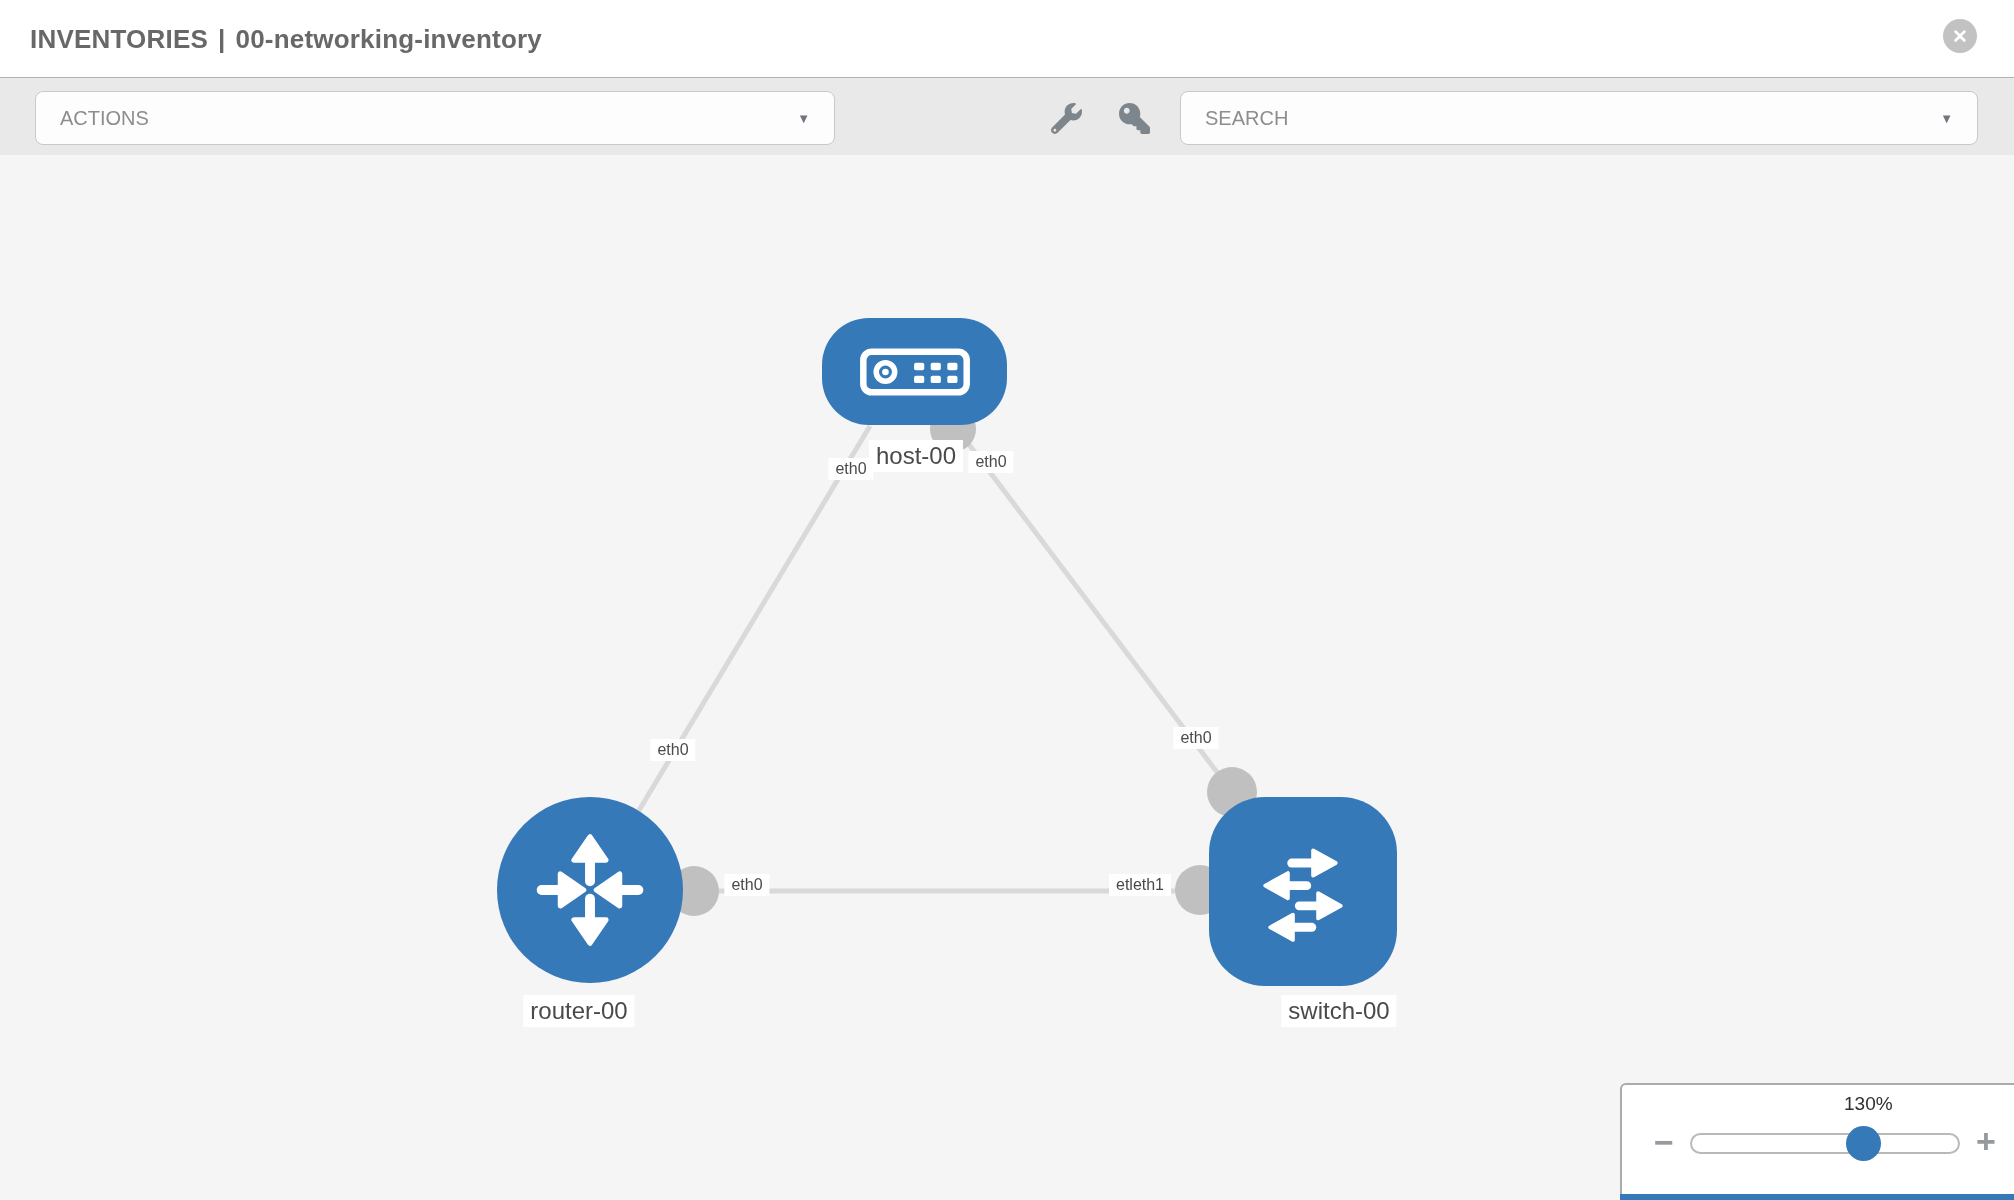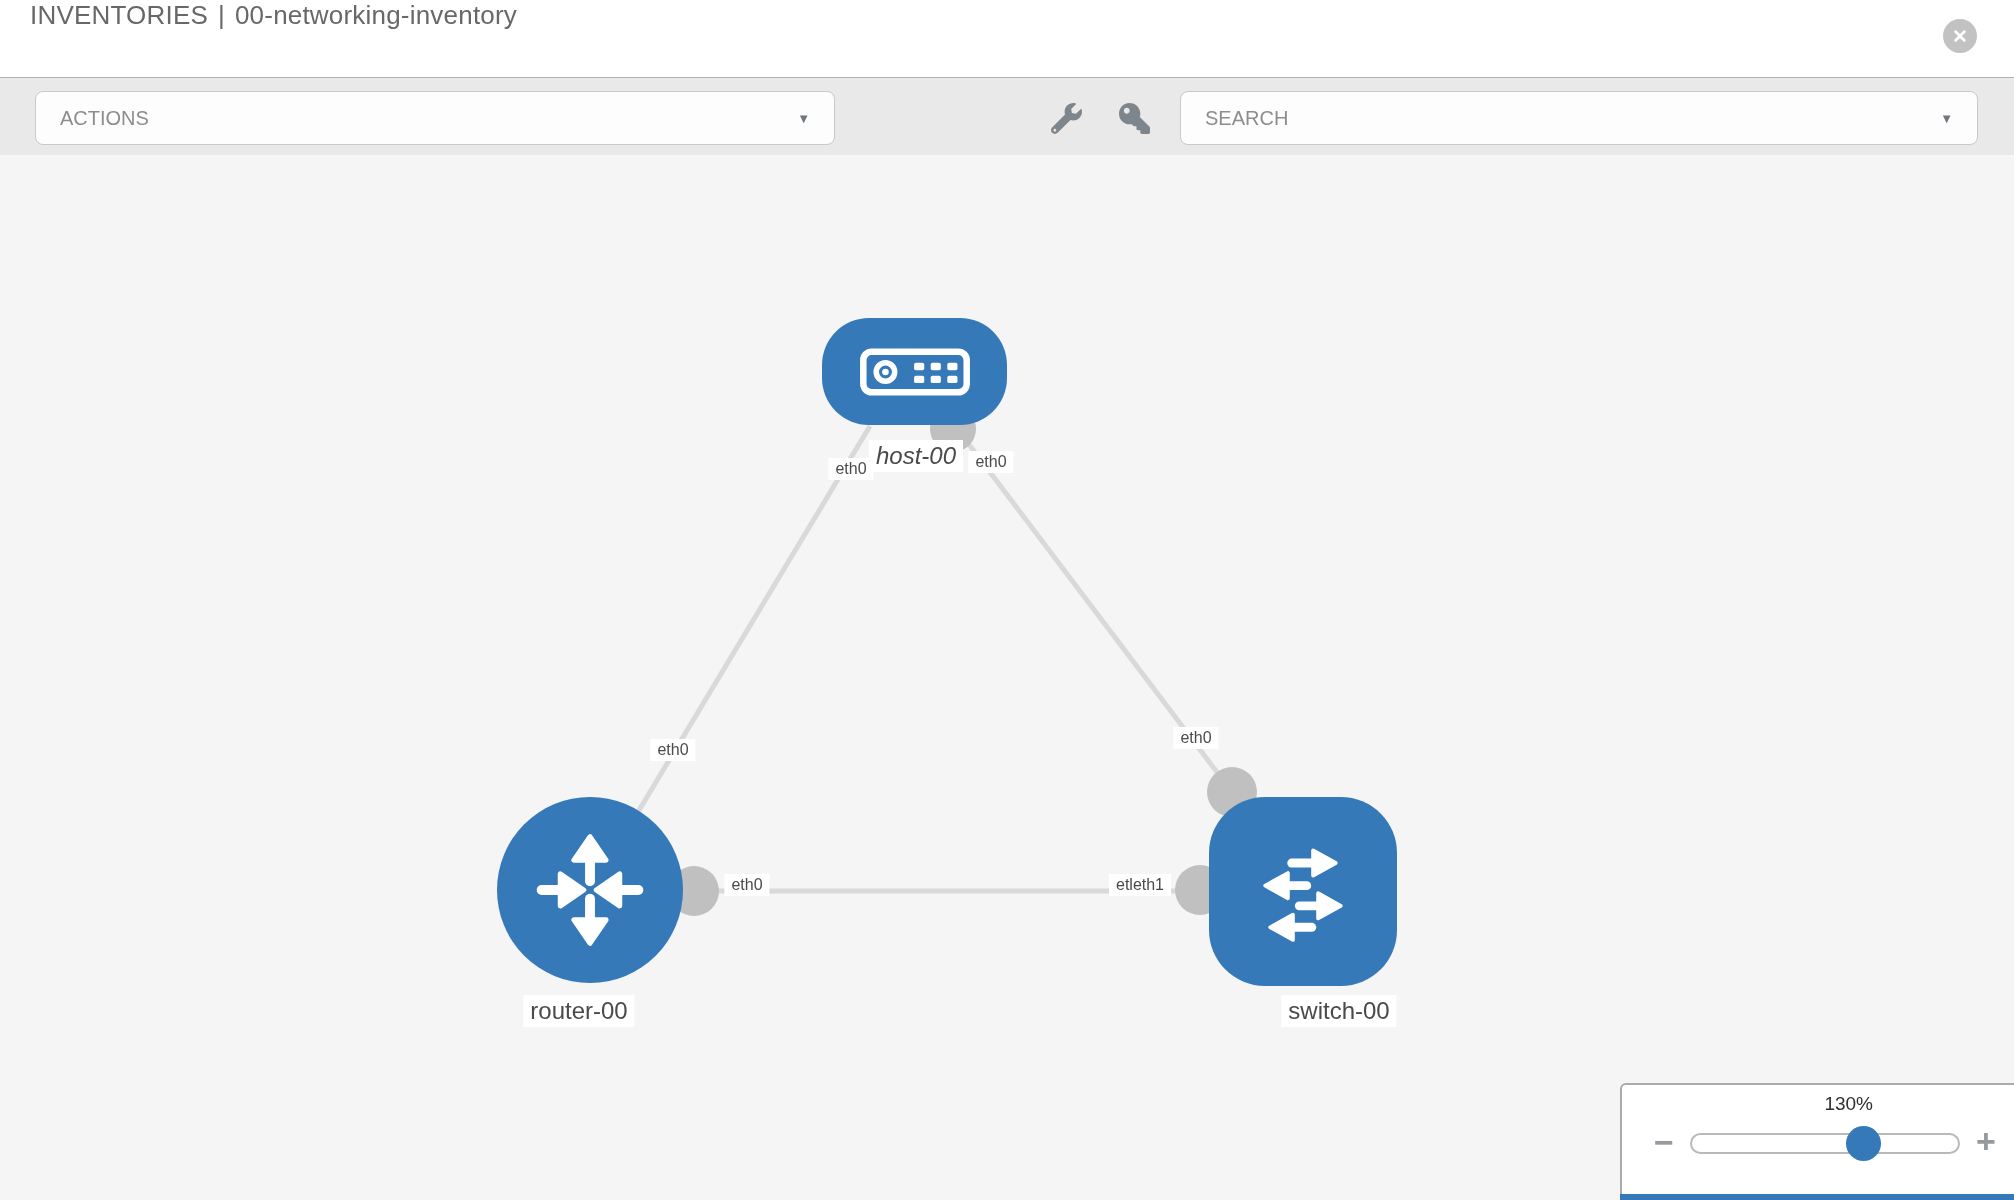--- a/index.html
+++ b/index.html
@@ -7,21 +7,21 @@
     --toolbar-bg:#e9e9e9; --toolbar-border:#b2b2b2; --canvas-bg:#f5f5f5;
     --control-border:#c9c9c9; --muted:#8d8d8d; --icon-gray:#7e868d; --title:#686868;
   }
   *{margin:0;padding:0;box-sizing:border-box;}
   html,body{width:2014px;height:1200px;overflow:hidden;background:#fff;
     font-family:"Liberation Sans",sans-serif;}
   #page{position:relative;width:2014px;height:1200px;overflow:hidden;background:#fff;}
 
   
   .header{position:absolute;left:0;top:0;width:100%;height:73px;background:#fff;}
-  .title{position:absolute;left:30px;top:0;font-size:26px;font-weight:normal;color:var(--title);letter-spacing:.2px;}
+  .title{position:absolute;left:30px;top:24px;font-size:26px;font-weight:bold;color:var(--title);letter-spacing:.2px;}
   .title .sep{margin:0 10px;}
   .close-btn{position:absolute;left:1943px;top:19px;width:34px;height:34px;border-radius:50%;
     background:#c2c2c2;color:#fff;display:flex;align-items:center;justify-content:center;
     font-size:19px;font-weight:bold;cursor:pointer;}
 
   
   .toolbar{position:absolute;left:0;top:77px;width:100%;height:81px;background:var(--toolbar-bg);
     border-top:1px solid var(--toolbar-border);border-bottom:1px solid var(--toolbar-border);}
   .select-box{position:absolute;top:13px;height:54px;background:#fdfdfd;border:1px solid var(--control-border);
     border-radius:8px;display:flex;align-items:center;padding:0 24px;color:var(--muted);
@@ -49,21 +49,21 @@
   .node-switch{left:1209px;top:797px;width:188px;height:189px;border-radius:56px;}
 
   .chip{position:absolute;transform:translateX(-50%);background:#fff;color:var(--chip-text);
     white-space:nowrap;padding:2px 7px;line-height:1.15;}
   .chip.node-label{font-size:24px;}
   .chip.iface-label{font-size:16px;}
 
   
   .zoom-panel{position:absolute;left:1620px;top:1083px;width:430px;height:150px;background:#fff;
     border:2px solid #ababab;border-radius:6px;}
-  .zoom-level{position:absolute;left:1773px;top:1093px;width:100px;text-align:right;
+  .zoom-level{position:absolute;left:1844px;top:1093px;width:100px;text-align:left;
     font-size:19px;color:#2f2f2f;}
   .zoom-btn{position:absolute;width:40px;height:40px;display:flex;align-items:center;justify-content:center;
     color:#949aa0;font-size:34px;font-weight:bold;cursor:pointer;line-height:1;}
   .zoom-out-btn{left:1644px;top:1122px;}
   .zoom-in-btn{left:1966px;top:1121px;}
   .slider-track{position:absolute;left:1690px;top:1133px;width:270px;height:21px;background:#fff;
     border:2px solid #b9b9b9;border-radius:11px;cursor:pointer;}
   .slider-handle{position:absolute;left:1846px;top:1126px;width:35px;height:35px;border-radius:50%;
     background:var(--accent);cursor:grab;}
   .panel-accent{position:absolute;left:1620px;top:1194px;width:394px;height:6px;background:var(--accent);}
@@ -152,21 +152,21 @@
         <line x1="36" y1="45" x2="53" y2="45" stroke-width="7"></line>
         <polygon points="20,45 38,35 38,55" stroke-width="3"></polygon>
         <line x1="47" y1="61" x2="64" y2="61" stroke-width="7"></line>
         <polygon points="80,61 62,51 62,71" stroke-width="3"></polygon>
         <line x1="40" y1="78" x2="57" y2="78" stroke-width="7"></line>
         <polygon points="24,78 42,68 42,88" stroke-width="3"></polygon>
       </g>
     </svg>
   </div>
 
-  <div class="chip node-label" style="left:916px;top:440px;font-style:italic;">host-00</div>
+  <div class="chip node-label" style="left:916px;top:440px;">host-00</div>
   <div class="chip iface-label" style="left:851px;top:458px;">eth0</div>
   <div class="chip iface-label" style="left:991px;top:451px;">eth0</div>
   <div class="chip iface-label" style="left:673px;top:739px;">eth0</div>
   <div class="chip iface-label" style="left:1196px;top:727px;">eth0</div>
   <div class="chip iface-label" style="left:747px;top:874px;">eth0</div>
   <div class="chip iface-label" style="left:1140px;top:874px;">etleth1</div>
   <div class="chip node-label" style="left:579px;top:995px;">router-00</div>
   <div class="chip node-label" style="left:1303px;top:995px;margin-left:36px;">switch-00</div>
 
   <div class="zoom-panel"></div>

